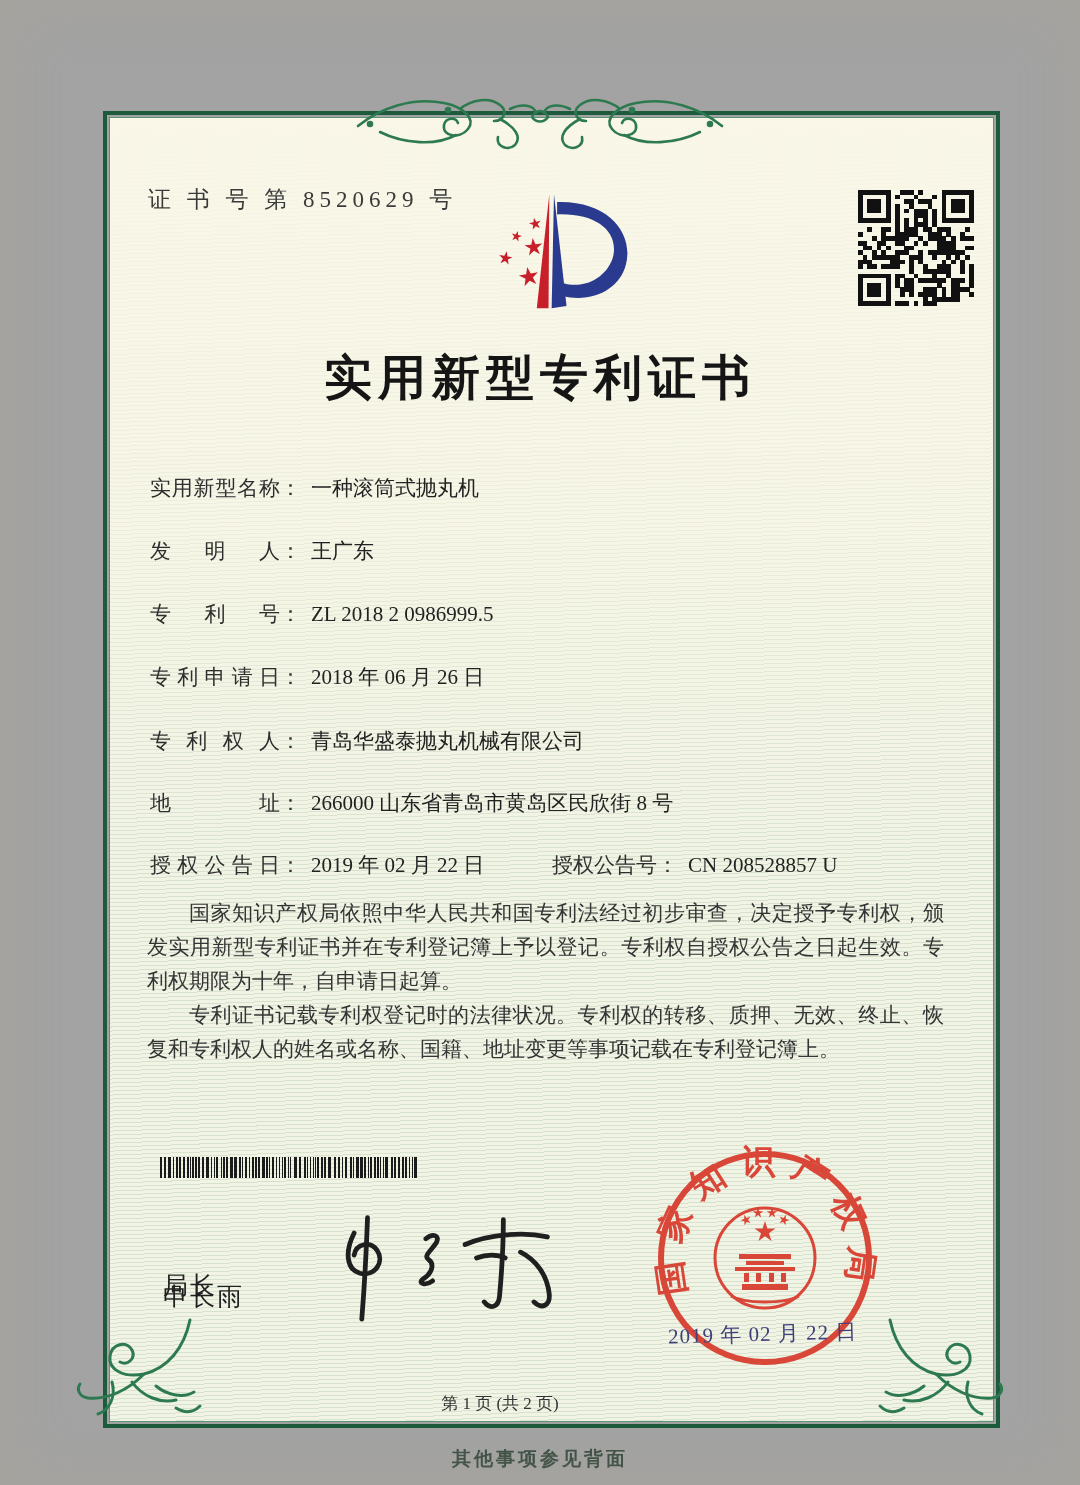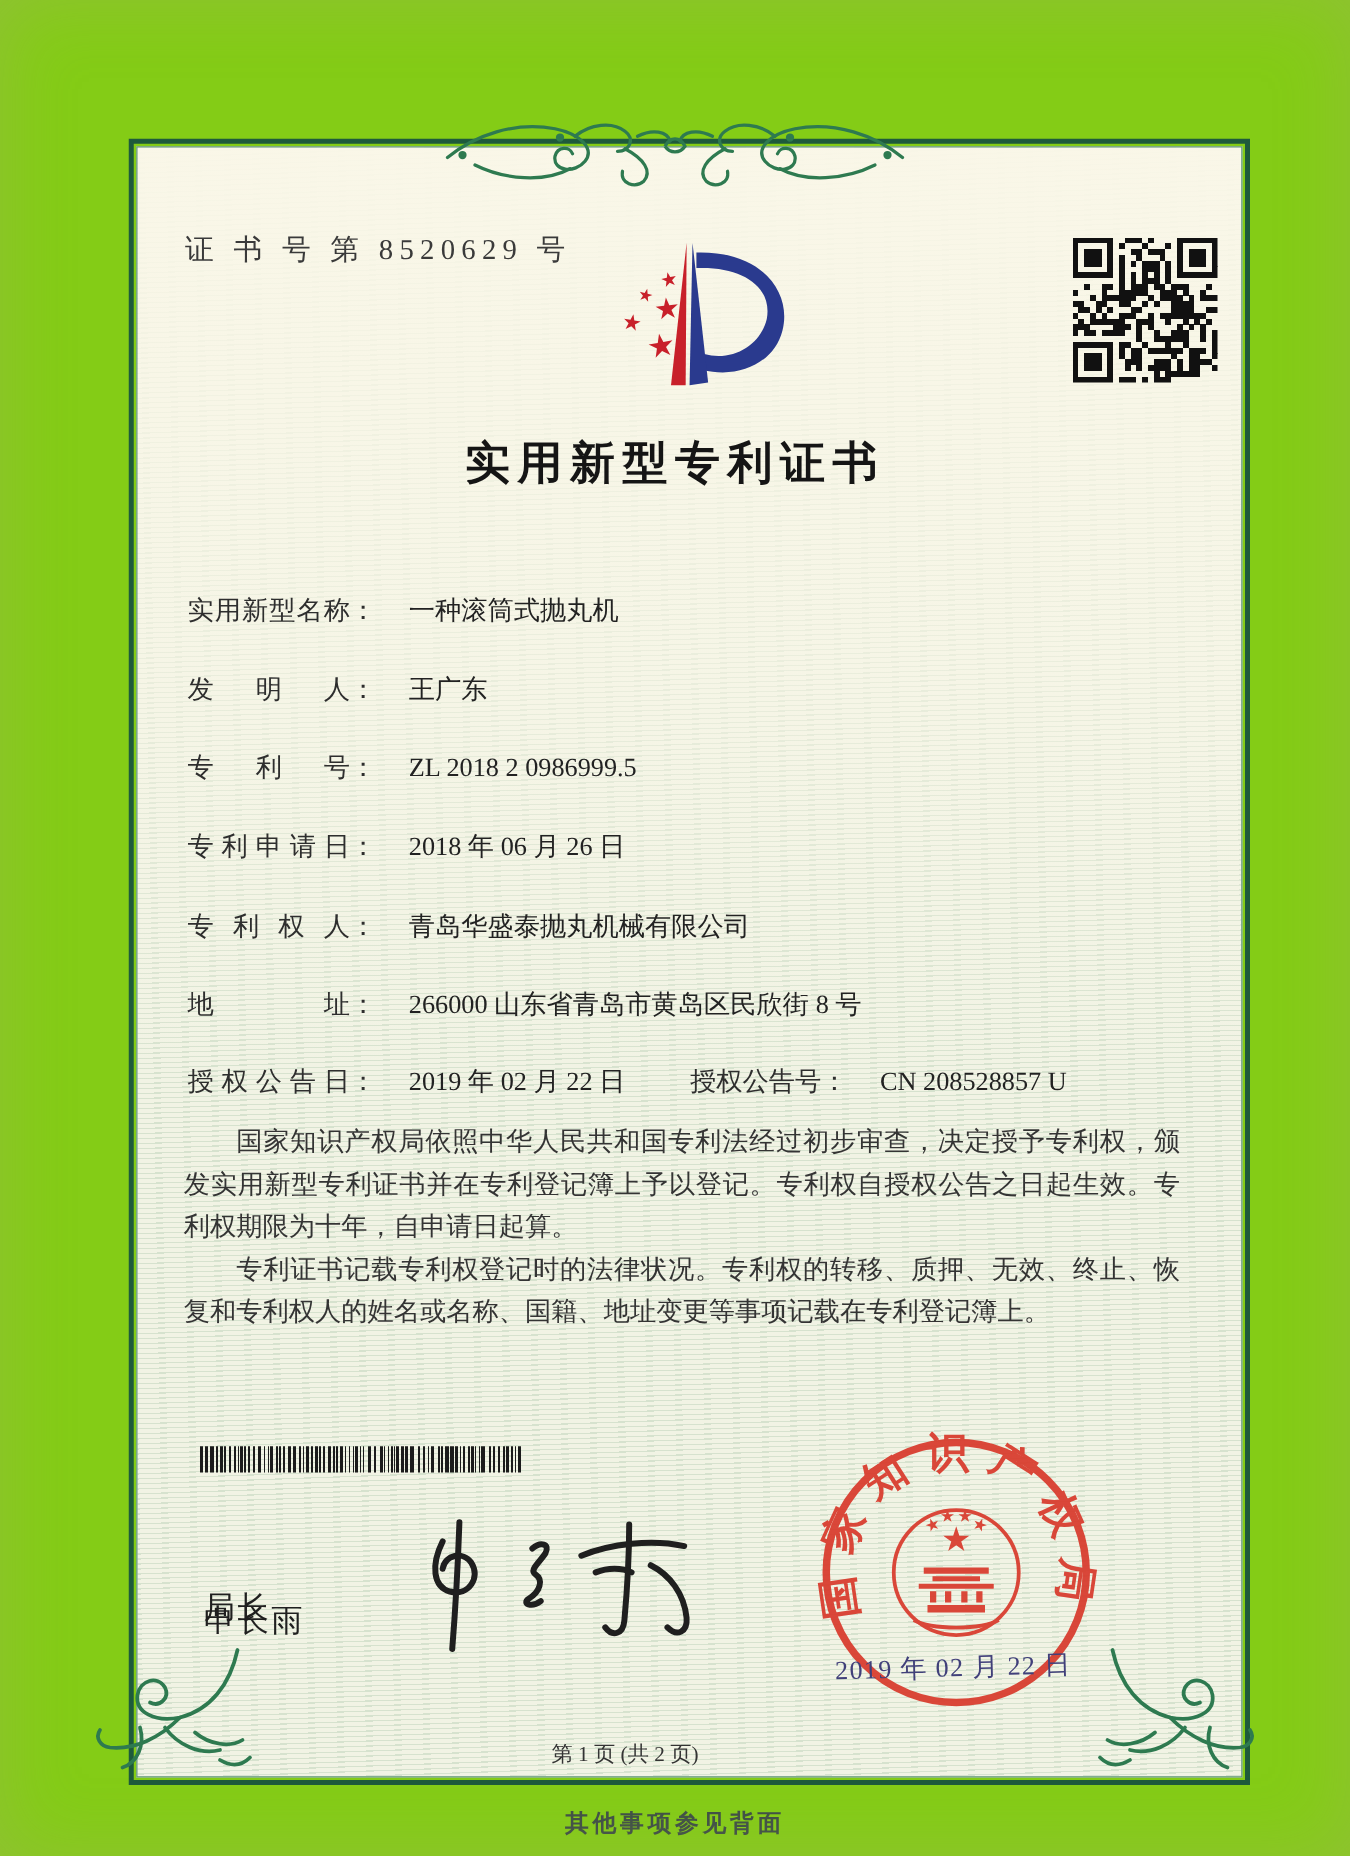--- a/index.html
+++ b/index.html
@@ -1,38 +1,38 @@
 <!DOCTYPE html>
 <html><head>
 <meta charset="utf-8">
 <style>
   html,body{margin:0;padding:0;background:#e8e6dc;}
-  .page{position:relative;width:1080px;height:1485px;background:#84cc16;overflow:hidden;
+  .page{position:relative;width:1080px;height:1485px;background:#a3a3a3;overflow:hidden;
         font-family:"Liberation Serif","DejaVu Serif",serif;}
   .page::after{content:"";position:absolute;inset:0;pointer-events:none;
         box-shadow:inset 0 0 60px rgba(175,165,135,.28);}
   
   .frame{position:absolute;left:103px;top:111px;width:897px;height:1317px;
          border:4px solid #1e5a3c;box-sizing:border-box;}
   .frame-inner{position:absolute;inset:2px;border:1px solid #5d9477;
          background-color:#f1f3e4;
          background-image:
            linear-gradient(180deg, rgba(250,247,232,.95) 0%, rgba(250,247,232,.55) 32%, rgba(244,246,230,0) 58%),
            repeating-linear-gradient(178deg, rgba(106,158,118,.20) 0 1px, rgba(255,255,255,0) 1px 4px);}
   
   .cert-no{position:absolute;left:148px;top:184px;font-size:23px;letter-spacing:5px;color:#3a3a3a;}
   .logo{position:absolute;left:468px;top:176px;}
   .qr{position:absolute;left:858px;top:190px;width:116px;height:116px;}
-  .title{position:absolute;left:0;right:0;top:346px;text-align:center;font-size:36px;
+  .title{position:absolute;left:0;right:0;top:346px;text-align:center;font-size:48px;
          font-weight:700;letter-spacing:6px;color:#151515;}
   
   .row{position:absolute;left:150px;font-size:21px;color:#2e2e2e;display:flex;
        align-items:baseline;white-space:nowrap;}
   .jl{display:inline-flex;justify-content:space-between;width:130px;flex:0 0 auto;}
-  .val{margin-left:26px;color:#222;}
+  .val{margin-left:10px;color:#222;}
   .r1{top:474px}.r2{top:537px}.r3{top:600px}.r4{top:663px}
   .r5{top:727px}.r6{top:789px}.r7{top:851px}
   .row-right{left:552px;top:851px;}
   
   .body-text{position:absolute;left:147px;top:896px;width:797px;font-size:21px;
              line-height:34px;color:#343434;text-align:justify;}
   .body-text p{margin:0;text-indent:2em;}
   
   .barcode{position:absolute;left:160px;top:1157px;width:263px;height:21px;}
   .director-label{position:absolute;left:163px;top:1236px;font-size:25px;color:#1f1f1f;

